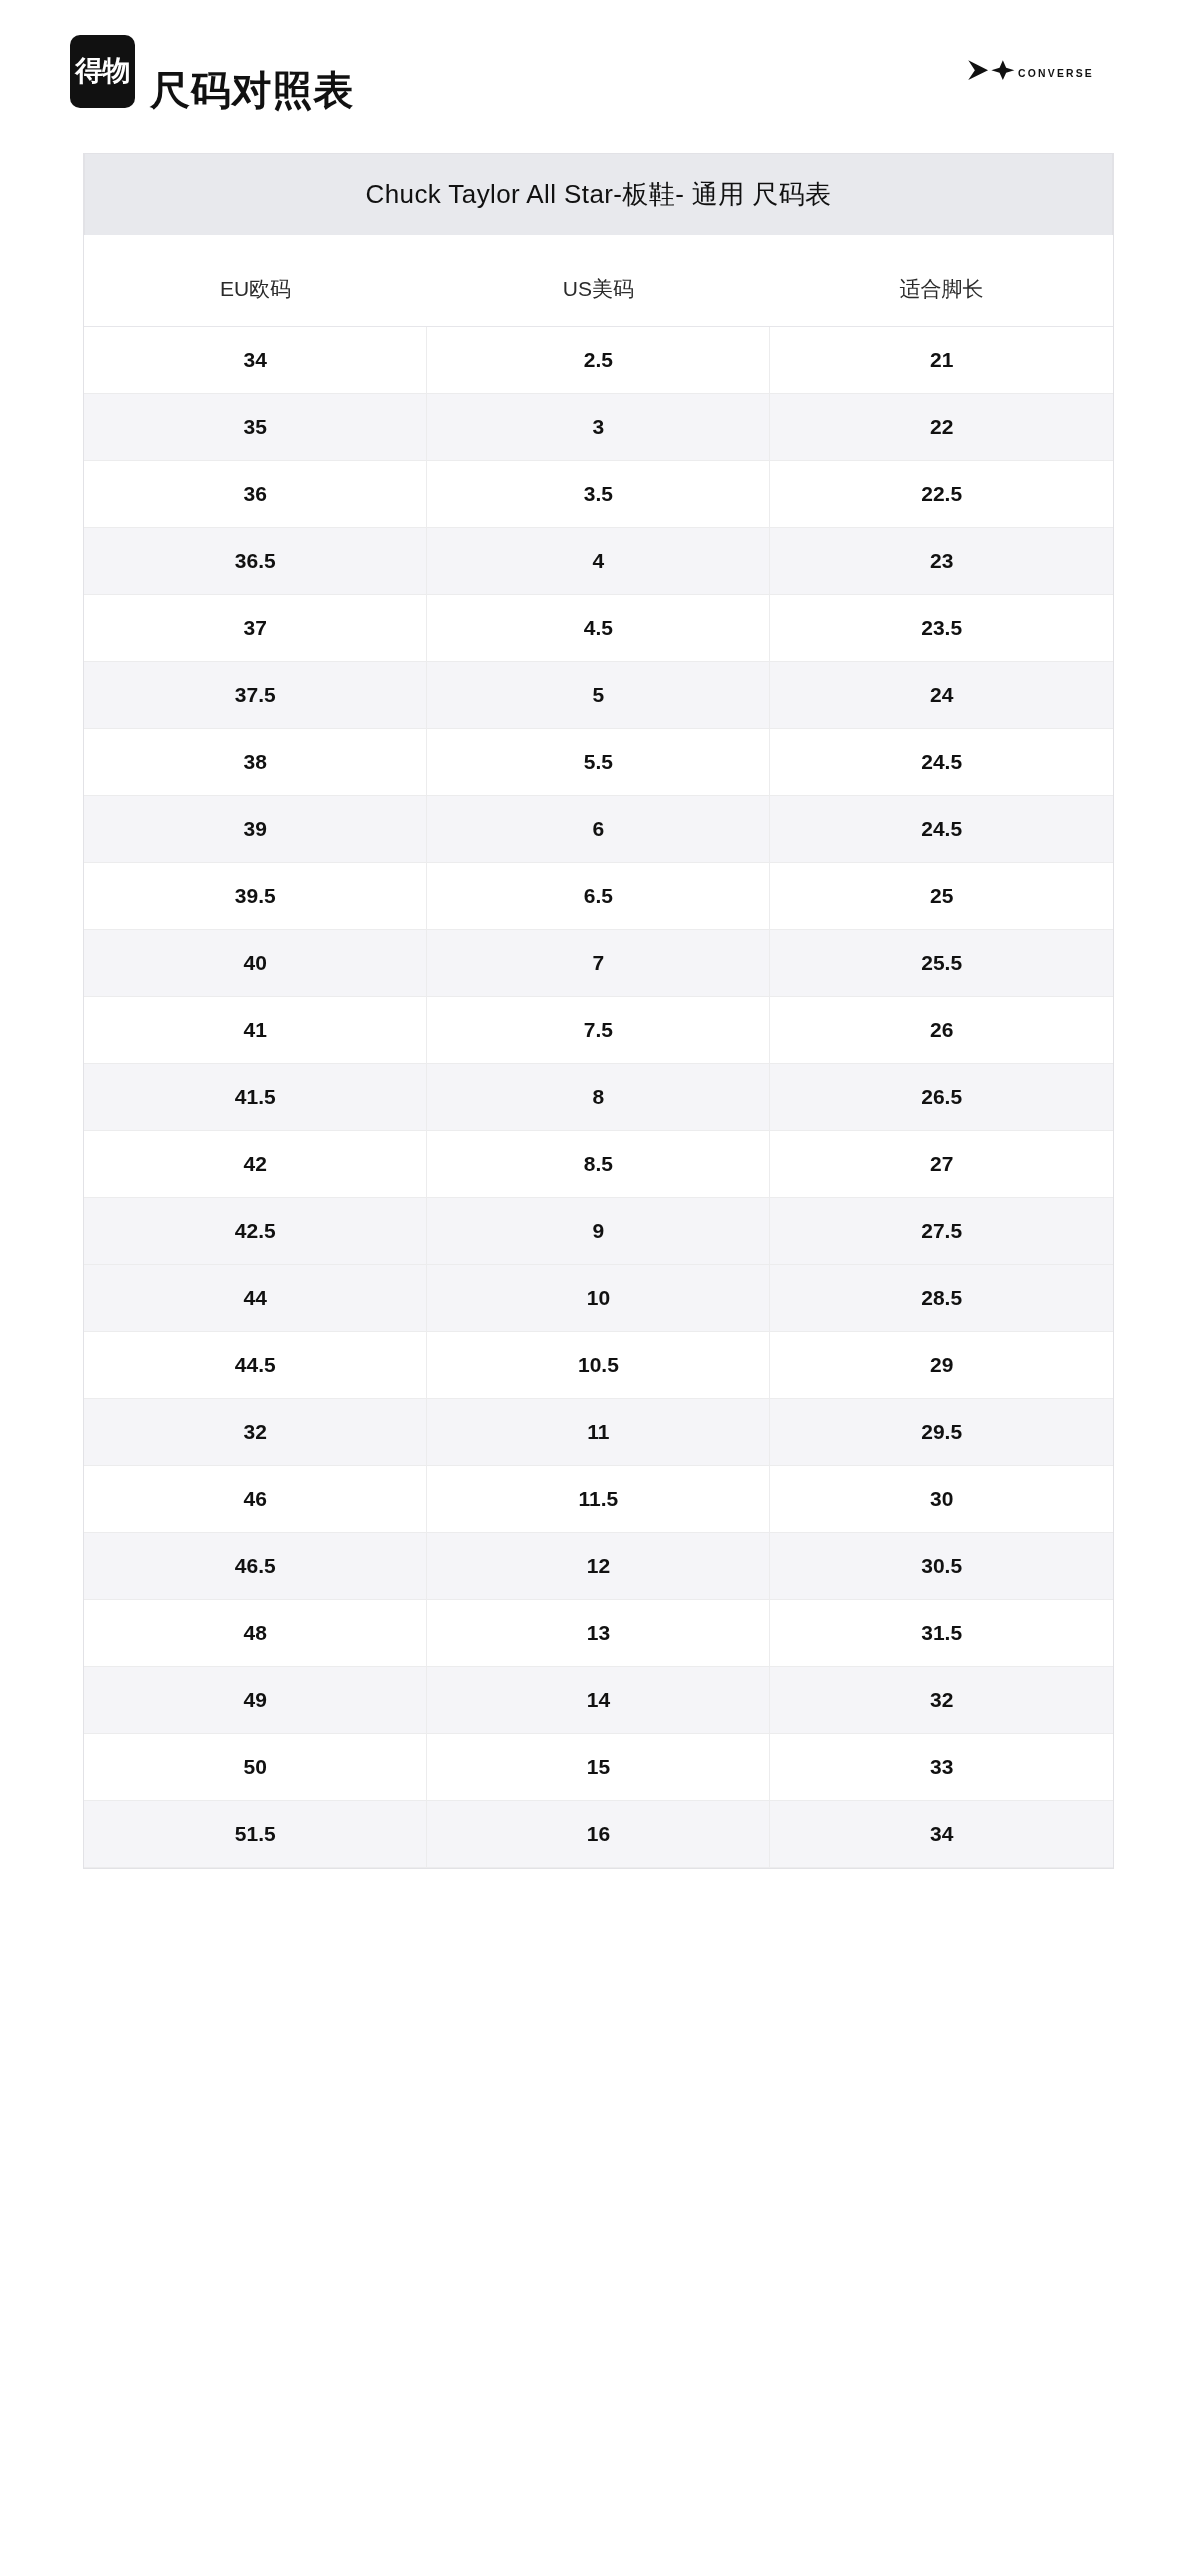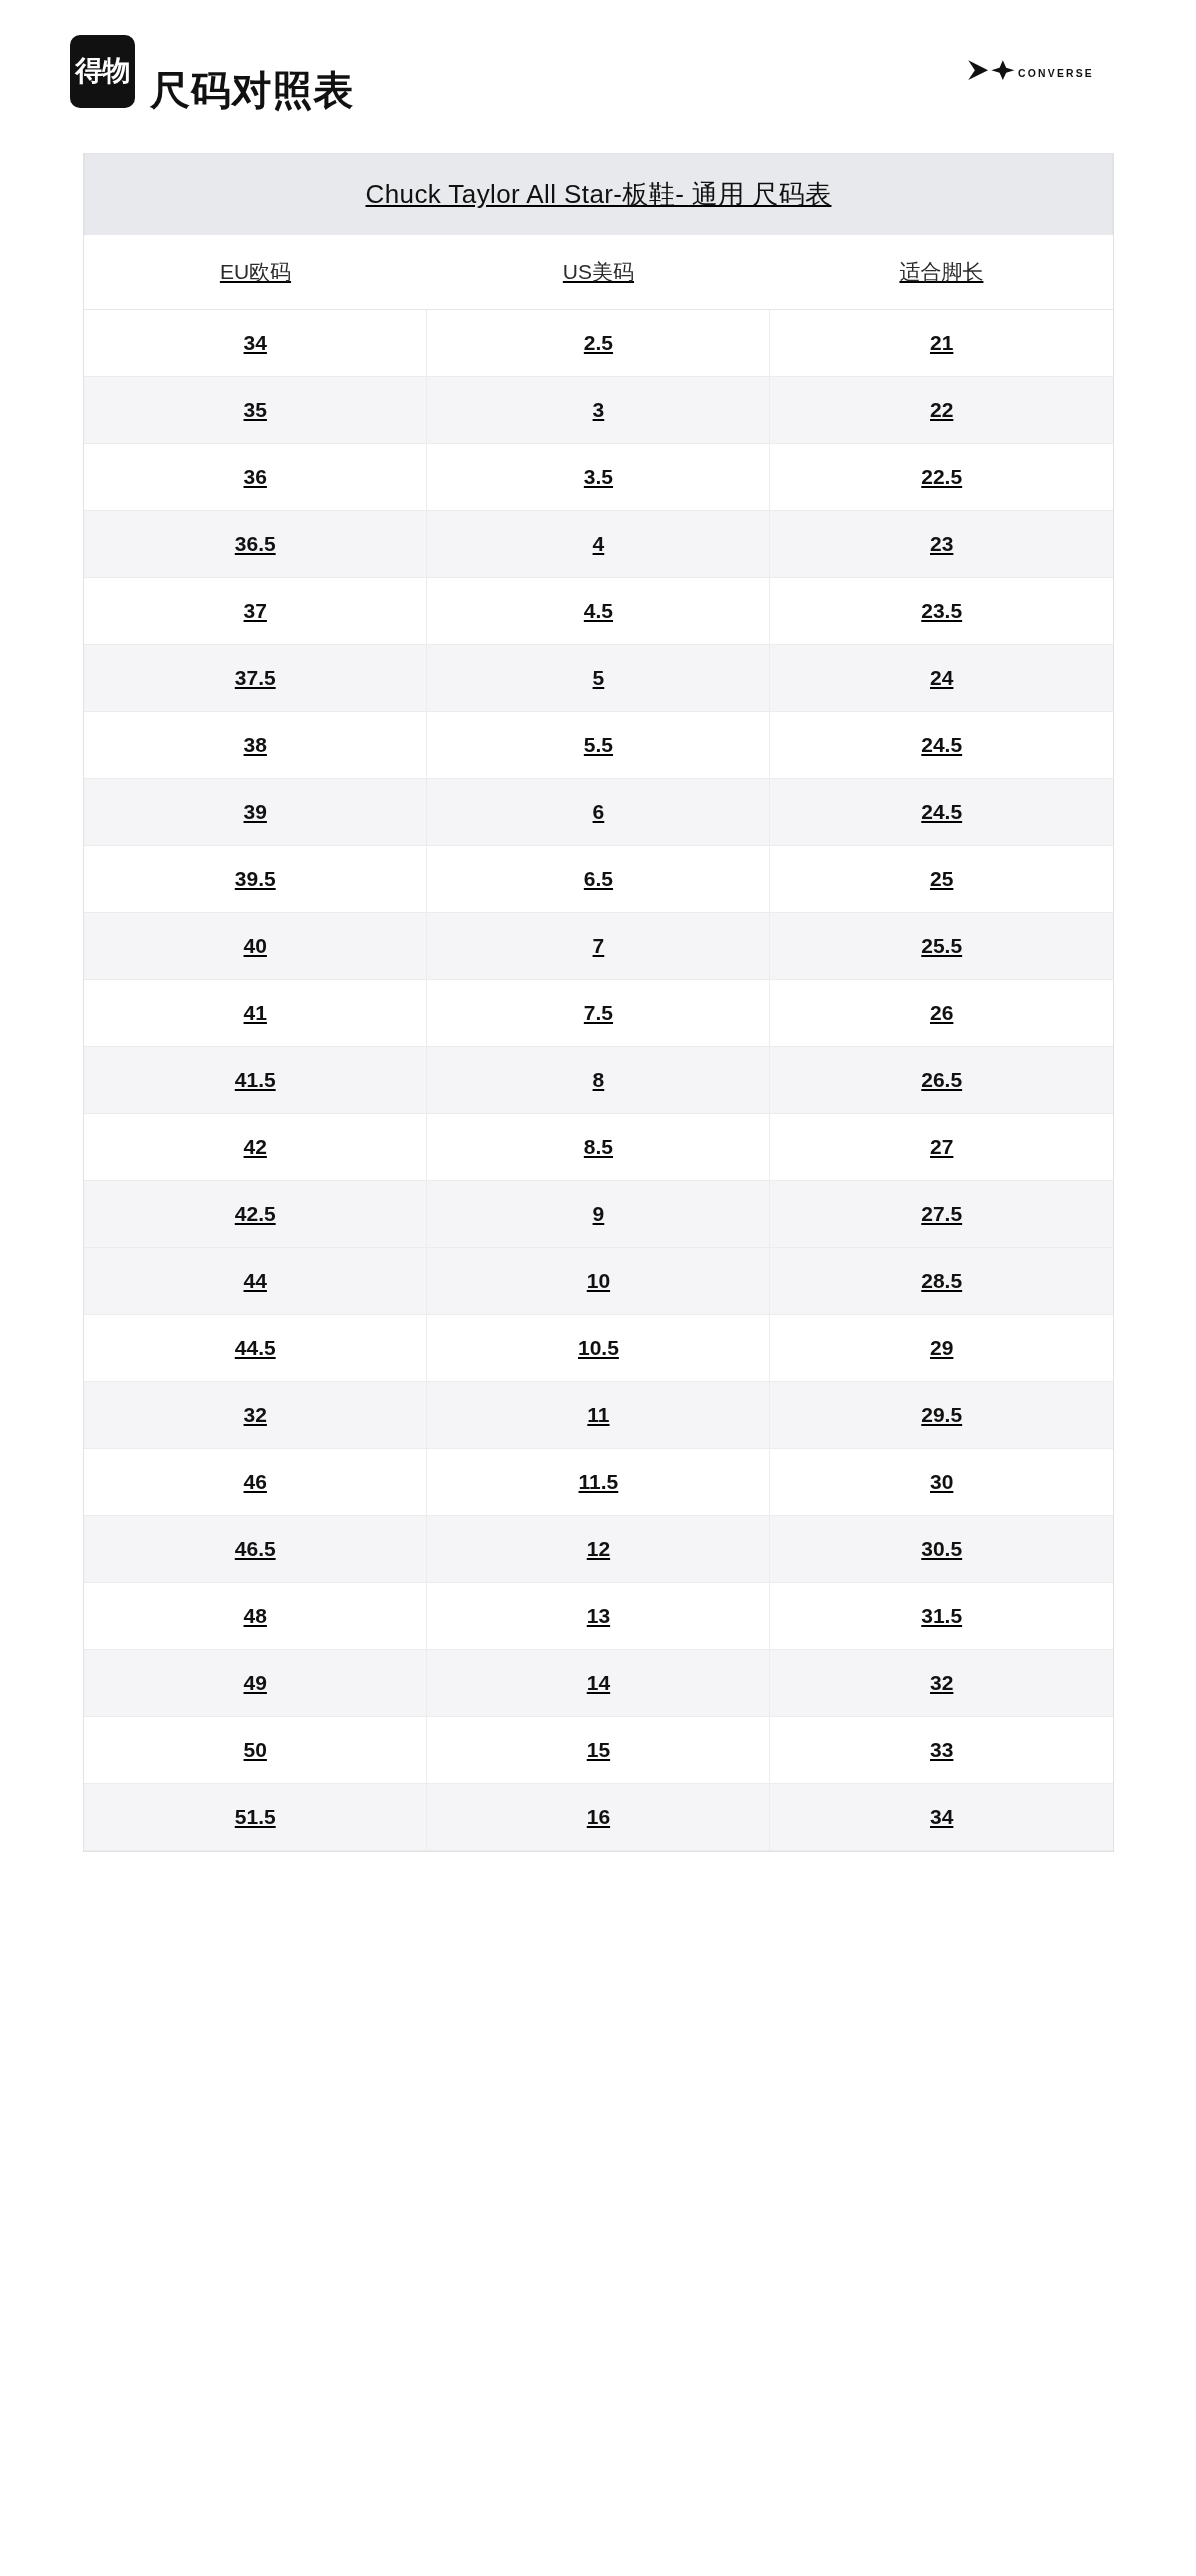--- a/index.html
+++ b/index.html
@@ -75,21 +75,20 @@
     letter-spacing: 2.2px;
     font-weight: bold;
     color: #111111;
   }
 
   
   .table-wrap {
     margin: 15px 83px 0 83px;
     border: 0.8px solid #e2e2e6;
     border-top: none;
-    text-decoration: underline;
   }
   .table-title {
     background: #e8e9ed;
     text-align: center;
     font-size: 26px;
     font-weight: 500;
     color: #111111;
     padding: 23px 8.3px 23px 8.3px;
     letter-spacing: 0.4px;
     border: 0.8px solid #e2e2e6;
@@ -97,21 +96,21 @@
   }
   table.size-table {
     width: 100%;
     border-collapse: collapse;
     table-layout: fixed;
   }
   table.size-table th {
     font-size: 21px;
     font-weight: normal;
     color: #2b2b2b;
-    padding: 23px 0 23px 0;
+    padding: 40px 0 23px 0;
     text-align: center;
     background: #ffffff;
     border-bottom: 0.8px solid #e6e6ea;
   }
   table.size-table td {
     font-size: 21px;
     font-weight: bold;
     color: #111111;
     text-align: center;
     padding: 21px 0 21px 0;

